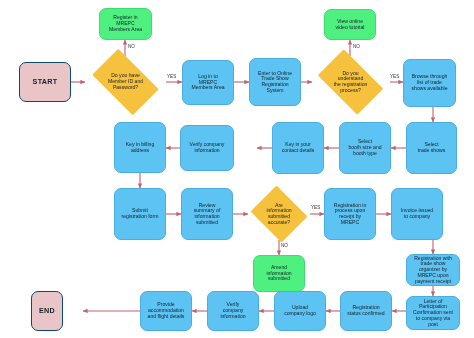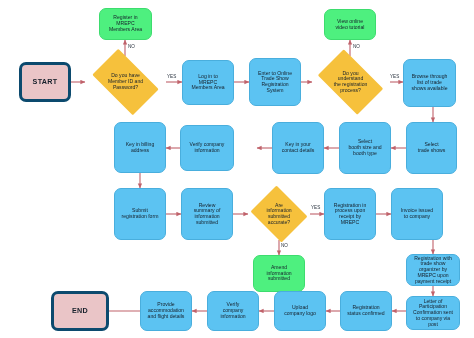--- a/index.html
+++ b/index.html
@@ -42,21 +42,21 @@
     font-size: 5.1px;
   }
   .node.greenbox {
     background: #4ef07f;
     border: 1px solid #3ddc6e;
     border-radius: 7px;
     font-size: 5.1px;
   }
   .node.terminal {
     background: #eac5c7;
-    border: 3px solid #0c4a6e;
+    border: 1px solid #0c4a6e;
     border-radius: 7px;
     font-size: 7.2px;
     font-weight: bold;
     letter-spacing: 0.3px;
   }
   .node.decision {
     background: transparent;
     border: none;
     font-size: 5.1px;
   }
@@ -294,21 +294,21 @@
 company
 information</span>
   </div>
 
   <div class="node process" style="left:140px; top:291px; width:52px; height:40px;">
     <span>Provide
 accommodation
 and flight details</span>
   </div>
 
-  <div class="node terminal" style="left:31px; top:291px; width:58px; height:40px;margin-left:20px;">
+  <div class="node terminal" style="left:31px; top:291px; width:32px; height:40px;">
     <span>END</span>
   </div>
 
   <div class="edge-label" style="left:128px; top:44px;">NO</div>
   <div class="edge-label" style="left:167px; top:74px;">YES</div>
   <div class="edge-label" style="left:353px; top:44px;">NO</div>
   <div class="edge-label" style="left:390px; top:74px;">YES</div>
   <div class="edge-label" style="left:311px; top:205px;">YES</div>
   <div class="edge-label" style="left:281px; top:243px;">NO</div>
 

